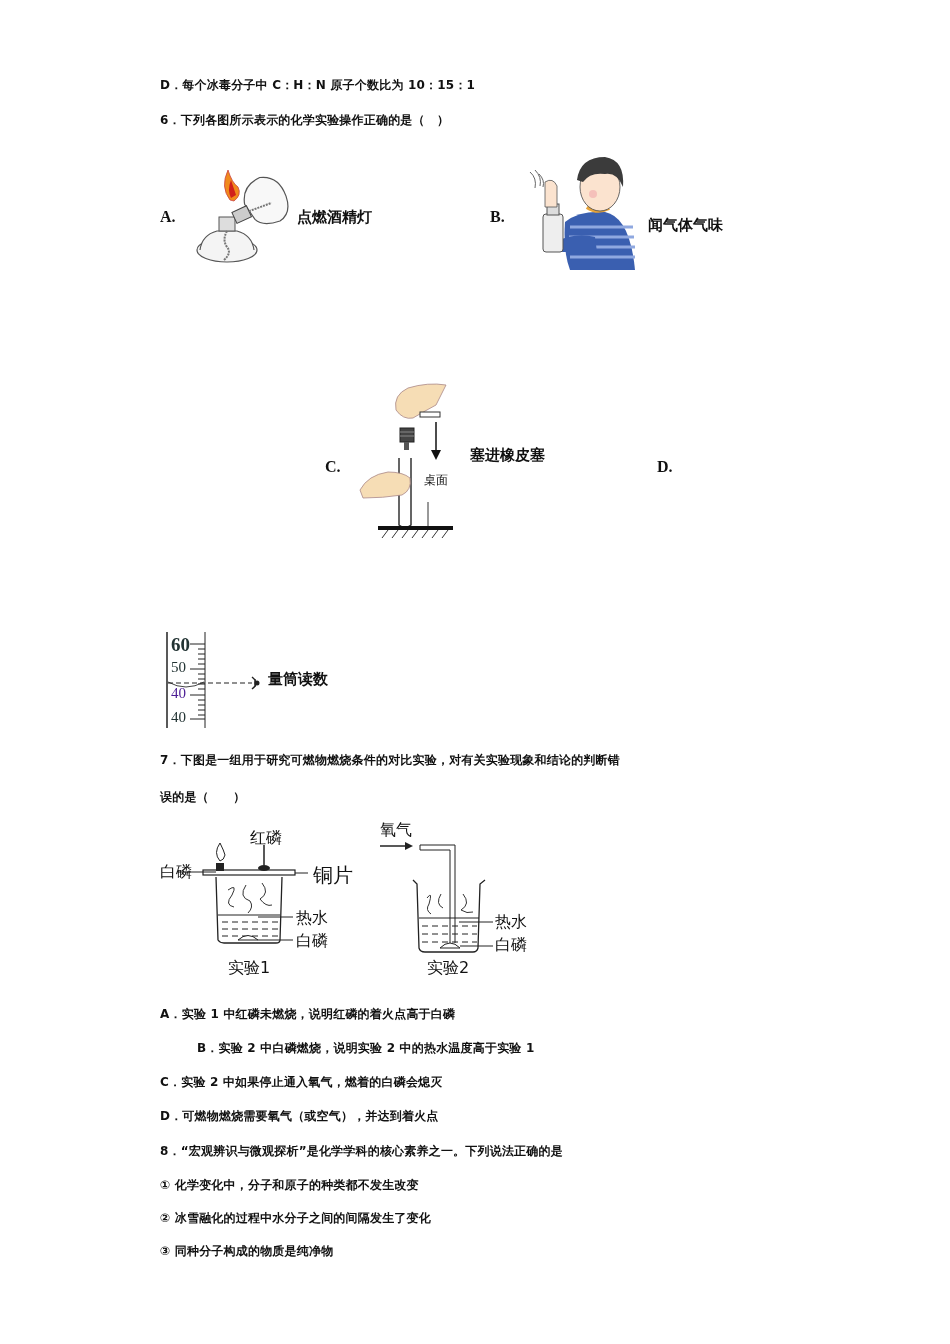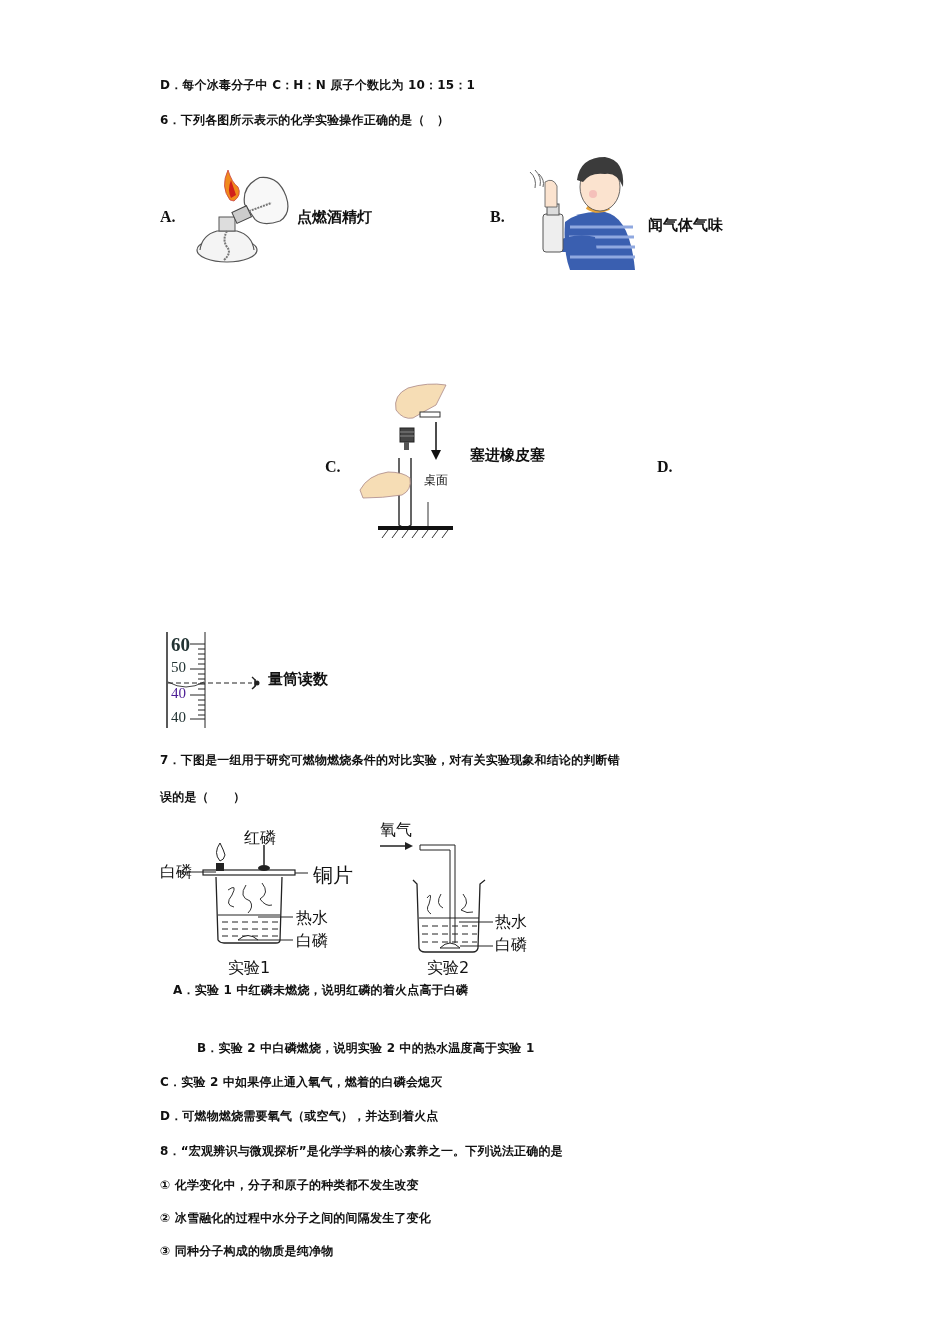--- a/index.html
+++ b/index.html
@@ -167,21 +167,21 @@
     <g stroke="#222" stroke-dasharray="6,4">
       <line x1="64" y1="97" x2="120" y2="97"></line>
       <line x1="64" y1="104" x2="120" y2="104"></line>
       <line x1="64" y1="111" x2="120" y2="111"></line>
     </g>
     <line x1="100" y1="92" x2="135" y2="92" stroke="#222"></line>
 
     <path d="M80 115 Q90 106 100 115 Z" fill="#fff" stroke="#222"></path>
     <line x1="100" y1="115" x2="135" y2="115" stroke="#222"></line>
   </svg>
-  <div style="position:absolute; left:86px; top:3px; font-size:16px;">红磷</div>
+  <div style="position:absolute; left:92px; top:3px; font-size:16px;">红磷</div>
   <div style="position:absolute; left:2px; top:37px; font-size:16px;">白磷</div>
   <div style="position:absolute; left:155px; top:37px; font-size:20px;">铜片</div>
   <div style="position:absolute; left:138px; top:83px; font-size:16px;">热水</div>
   <div style="position:absolute; left:138px; top:106px; font-size:16px;">白磷</div>
   <div style="position:absolute; left:70px; top:133px; font-size:16px;text-align:right;">实验1</div>
 </div>
 
 <div class="fig" style="left:375px; top:818px; width:170px; height:165px;">
   <svg width="170" height="165" viewBox="0 0 170 165">
 
@@ -207,21 +207,21 @@
 
     <path d="M65 130 Q75 120 85 130 Z" fill="#fff" stroke="#222"></path>
     <line x1="85" y1="128" x2="118" y2="128" stroke="#222"></line>
   </svg>
   <div style="position:absolute; left:5px; top:2px; font-size:16px;">氧气</div>
   <div style="position:absolute; left:120px; top:94px; font-size:16px;">热水</div>
   <div style="position:absolute; left:120px; top:117px; font-size:16px;">白磷</div>
   <div style="position:absolute; left:52px; top:140px; font-size:16px;">实验2</div>
 </div>
 
-<div class="line" style="top:982px;margin-left:13px;">A．实验 1 中红磷未燃烧，说明红磷的着火点高于白磷</div>
+<div class="line" style="top:1006px;">A．实验 1 中红磷未燃烧，说明红磷的着火点高于白磷</div>
 <div class="line" style="top:1040px;margin-left:37px;">B．实验 2 中白磷燃烧，说明实验 2 中的热水温度高于实验 1</div>
 <div class="line" style="top:1074px;">C．实验 2 中如果停止通入氧气，燃着的白磷会熄灭</div>
 <div class="line" style="top:1108px;">D．可燃物燃烧需要氧气（或空气），并达到着火点</div>
 
 <div class="line" style="top:1143px;">8．“宏观辨识与微观探析”是化学学科的核心素养之一。下列说法正确的是</div>
 <div class="line" style="top:1177px;">① 化学变化中，分子和原子的种类都不发生改变</div>
 <div class="line" style="top:1210px;">② 冰雪融化的过程中水分子之间的间隔发生了变化</div>
 <div class="line" style="top:1243px;">③ 同种分子构成的物质是纯净物</div>
 
 </body></html>

